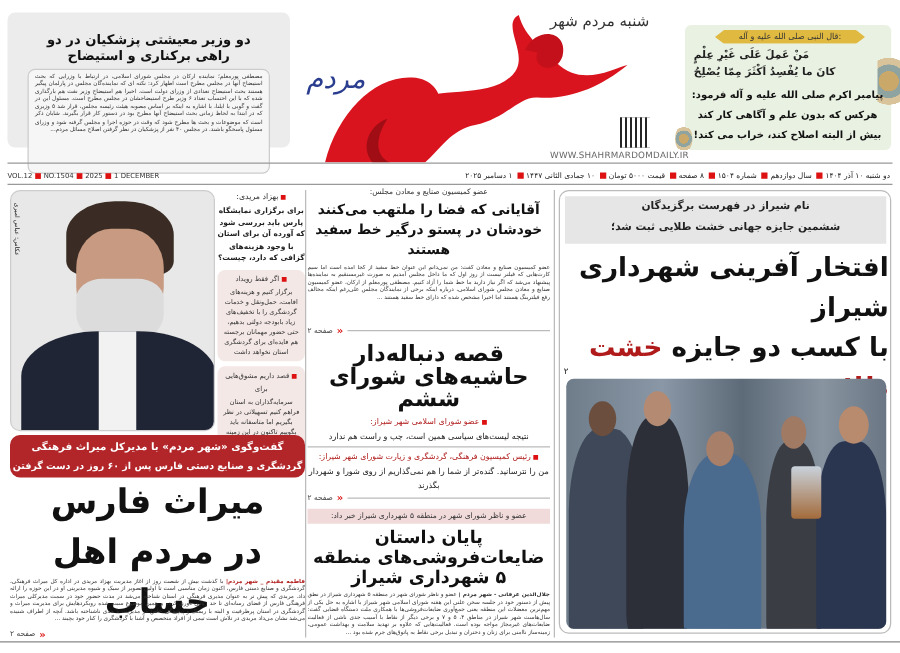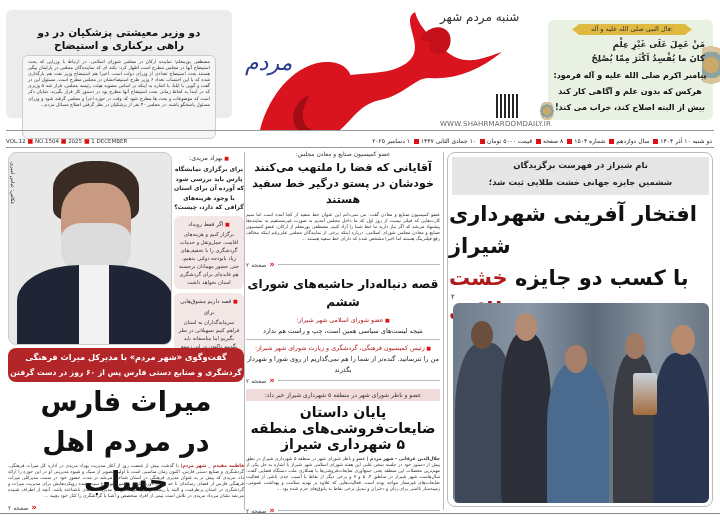--- a/index.html
+++ b/index.html
@@ -10,31 +10,31 @@
 .topbox h2{font-size:10.5px;font-weight:bold;text-align:center;line-height:13px;color:#111;direction:rtl}
 .topbox .inner{margin-top:3px;background:#f6f6f6;border:1px solid #ccc;border-radius:6px;padding:3px 5px;height:84px;overflow:hidden}
 .tiny{font-size:4.6px;line-height:6.1px;color:#333;text-align:justify;direction:rtl}
 .logo{left:240px;top:0;width:270px;height:130px}
 .slogan{left:440px;top:10px;font-size:12px;color:#333;direction:rtl;white-space:nowrap}
 .qr{left:496px;top:94px;width:24px;height:24px;background:
  repeating-linear-gradient(90deg,#000 0 2px,#fff 2px 4px),#000;opacity:.85}
 .website{left:440px;top:120px;font-size:7px;color:#666;letter-spacing:.2px}
 .hadith{left:548px;top:20px;width:165px;height:100px;background:#e9f1e2;border-radius:5px}
 .hadith-tag{left:572px;top:24px;width:120px;height:11px;background:#e0b940;font-size:6.5px;text-align:center;line-height:11px;color:#333;clip-path:polygon(6% 0,94% 0,100% 50%,94% 100%,6% 100%,0 50%)}
-.hadith-ar{left:555px;top:37px;width:150px;font-size:8.5px;text-align:right;line-height:14px;font-weight:bold;color:#222;direction:rtl}
+.hadith-ar{left:555px;top:37px;width:150px;font-size:8.5px;text-align:left;line-height:14px;font-weight:bold;color:#222;direction:rtl}
 .hadith-fa{left:552px;top:68px;width:156px;font-size:8px;text-align:center;line-height:16px;font-weight:bold;color:#111;direction:rtl}
 .ornament{border-radius:50%;background:radial-gradient(circle,#c9a86a 0 30%,#8fa3a0 31% 50%,#d8c39a 51% 70%,transparent 71%)}
 .rule{left:6px;height:1px;background:#999}
 .volbar{left:6px;top:137px;font-size:5.5px;color:#333;white-space:nowrap}
 .volbar b{color:#d11;font-size:6px}
 .datebar{left:412px;top:137px;width:300px;font-size:6px;color:#222;direction:rtl;white-space:nowrap;text-align:right}
 .datebar i{display:inline-block;width:5px;height:5px;background:#d11;margin:0 2px;vertical-align:middle}
 .leadbox{left:447px;top:152px;width:266px;height:355px;border:1px solid #bbb;border-radius:8px}
 .kicker{left:452px;top:157px;width:257px;height:38px;background:#e6e6e6;font-size:8.5px;font-weight:bold;line-height:17px;text-align:center;direction:rtl;color:#222}
-.leadhead{left:449px;top:198px;width:262px;font-size:21px;font-weight:bold;line-height:32px;text-align:left;direction:rtl;color:#111;letter-spacing:-.5px}
+.leadhead{left:449px;top:198px;width:262px;font-size:21px;font-weight:bold;line-height:32px;text-align:right;direction:rtl;color:#111;letter-spacing:-.5px}
 .leadhead .red{color:#b01a1a}
 .leadphoto{left:453px;top:303px;width:256px;height:200px;border-radius:6px;overflow:hidden;background:linear-gradient(90deg,#6f7c8a,#8a97a6 30%,#5d6a78 55%,#8894a0 80%,#6b7684)}
 .person{position:absolute;border-radius:40% 40% 10% 10%}
 .col-mid{left:246px;top:150px;width:194px}
 .midkick{font-size:6px;text-align:center;direction:rtl;color:#333}
 .midhead{font-size:11px;font-weight:bold;line-height:16px;text-align:center;direction:rtl;color:#111}
 .sep{height:1px;background:#bbb}
 .pageref{font-size:6px;color:#444;direction:rtl;display:flex;align-items:center;gap:3px;justify-content:flex-end}
 .pageref .arr{color:#d11;font-weight:bold;font-size:8px}
 .quote{font-size:6.5px;direction:rtl;text-align:center;line-height:11px;color:#222}
@@ -133,21 +133,21 @@
     <div class="midkick">عضو کمیسیون صنایع و معادن مجلس:</div>
     <div class="midhead" style="margin-top:3px">آقایانی که فضا را ملتهب می‌کنند خودشان در پستو درگیر خط سفید هستند</div>
     <p class="tiny" style="margin-top:4px;height:48px;overflow:hidden">عضو کمیسیون صنایع و معادن گفت: من نمی‌دانم این عنوان خط سفید از کجا آمده است اما سیم کارت‌هایی که فیلتر نیست از روز اول که ما داخل مجلس آمدیم به صورت غیرمستقیم به نماینده‌ها پیشنهاد می‌شد که اگر نیاز دارید ما خط شما را آزاد کنیم. مصطفی پورمعلم از ارکان، عضو کمیسیون صنایع و معادن مجلس شورای اسلامی، درباره اینکه برخی از نمایندگان مجلس علی‌رغم اینکه مخالف رفع فیلترینگ هستند اما اخیرا مشخص شده که دارای خط سفید هستند ...</p>
     <div class="pageref">
         <span class="sep" style="flex:1"></span>
         <span class="arr">«</span>
         <span>صفحه ۲</span>
       </div>
   </div>
   <div style="margin-top:6px">
-    <div class="midhead" style="font-size:12px;line-height:18px">قصه دنباله‌دار حاشیه‌های شورای ششم</div>
+    <div class="midhead" style="font-size:18px;line-height:18px">قصه دنباله‌دار حاشیه‌های شورای ششم</div>
     <div class="qhead" style="margin-top:3px">عضو شورای اسلامی شهر شیراز:</div>
     <div class="quote">نتیجه لیست‌های سیاسی همین است، چپ و راست هم ندارد</div>
     <div class="sep" style="margin:2px 0"></div>
     <div class="qhead">رئیس کمیسیون فرهنگی، گردشگری و زیارت شورای شهر شیراز:</div>
     <div class="quote">من را نترسانید. گنده‌تر از شما را هم نمی‌گذاریم از روی شورا و شهردار بگذرند</div>
     <div class="pageref">
         <span class="sep" style="flex:1"></span>
         <span class="arr">«</span>
         <span>صفحه ۲</span>
       </div>

